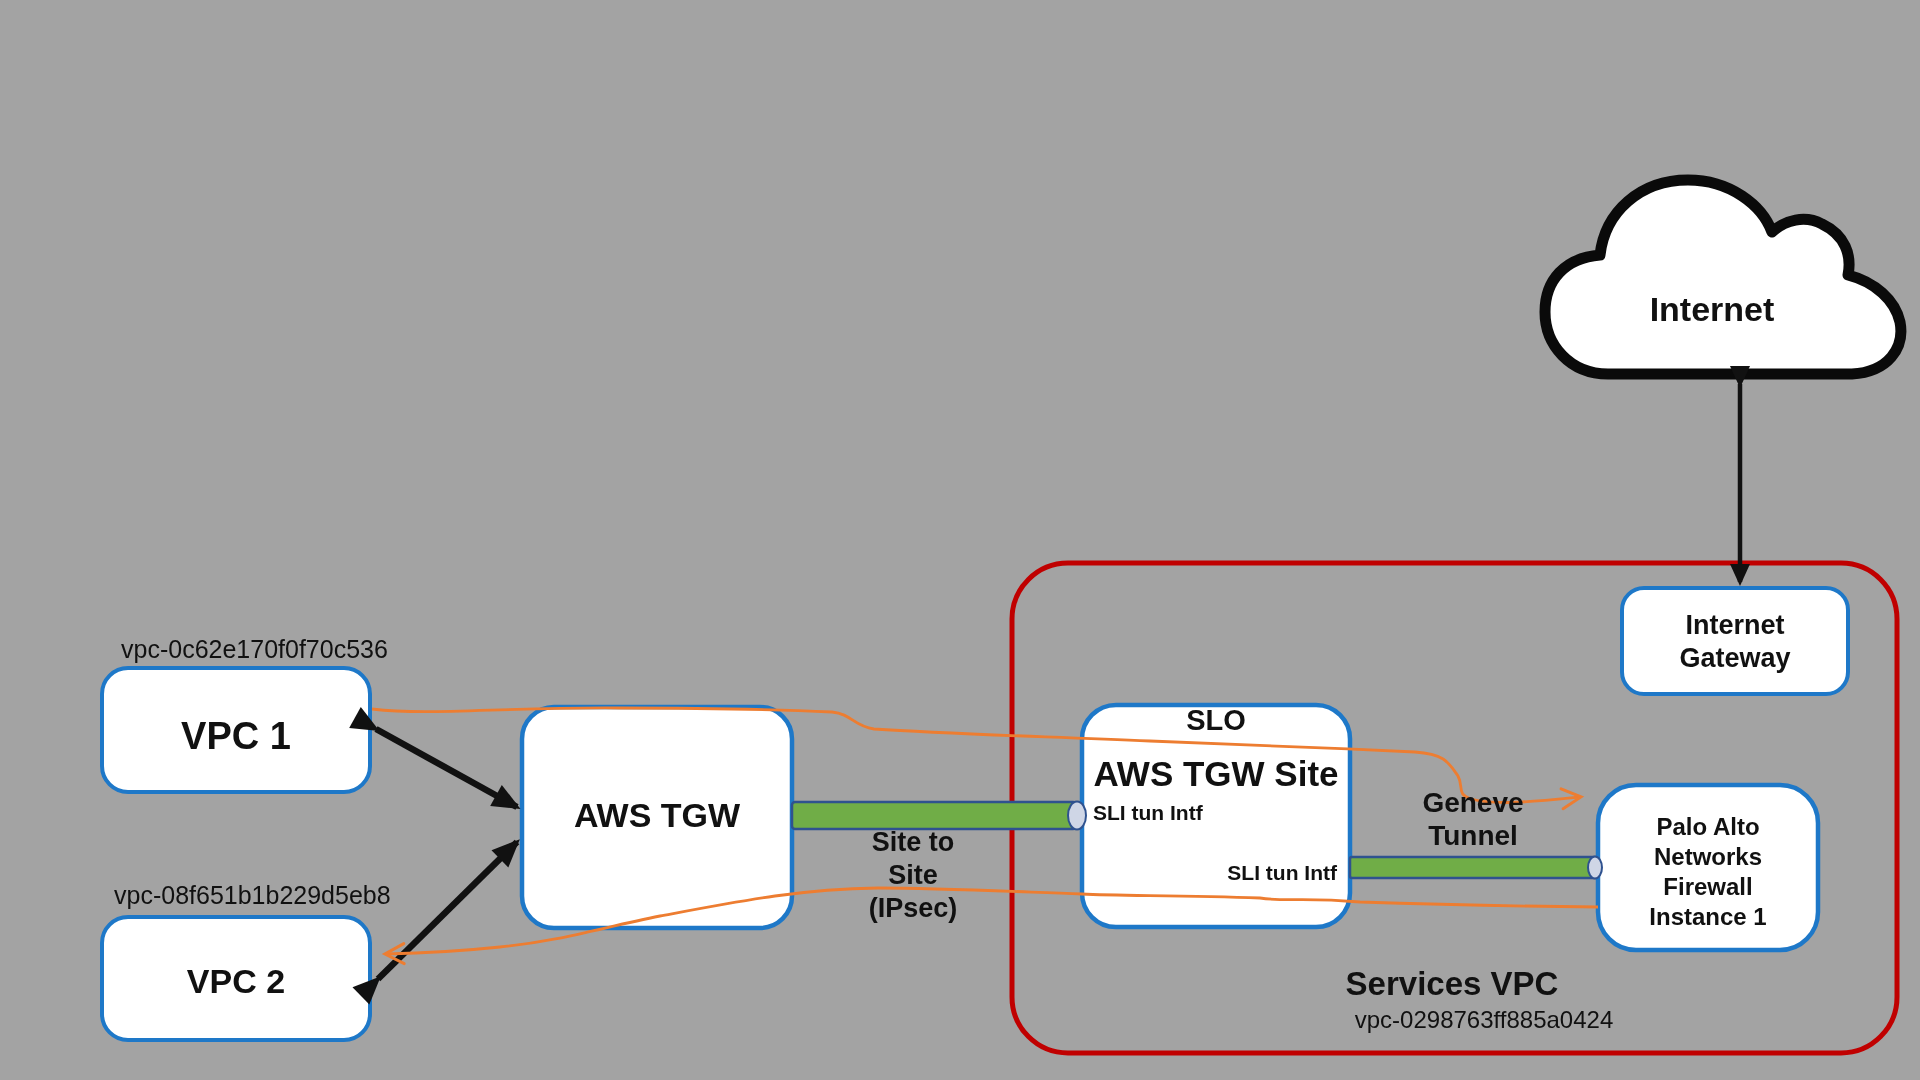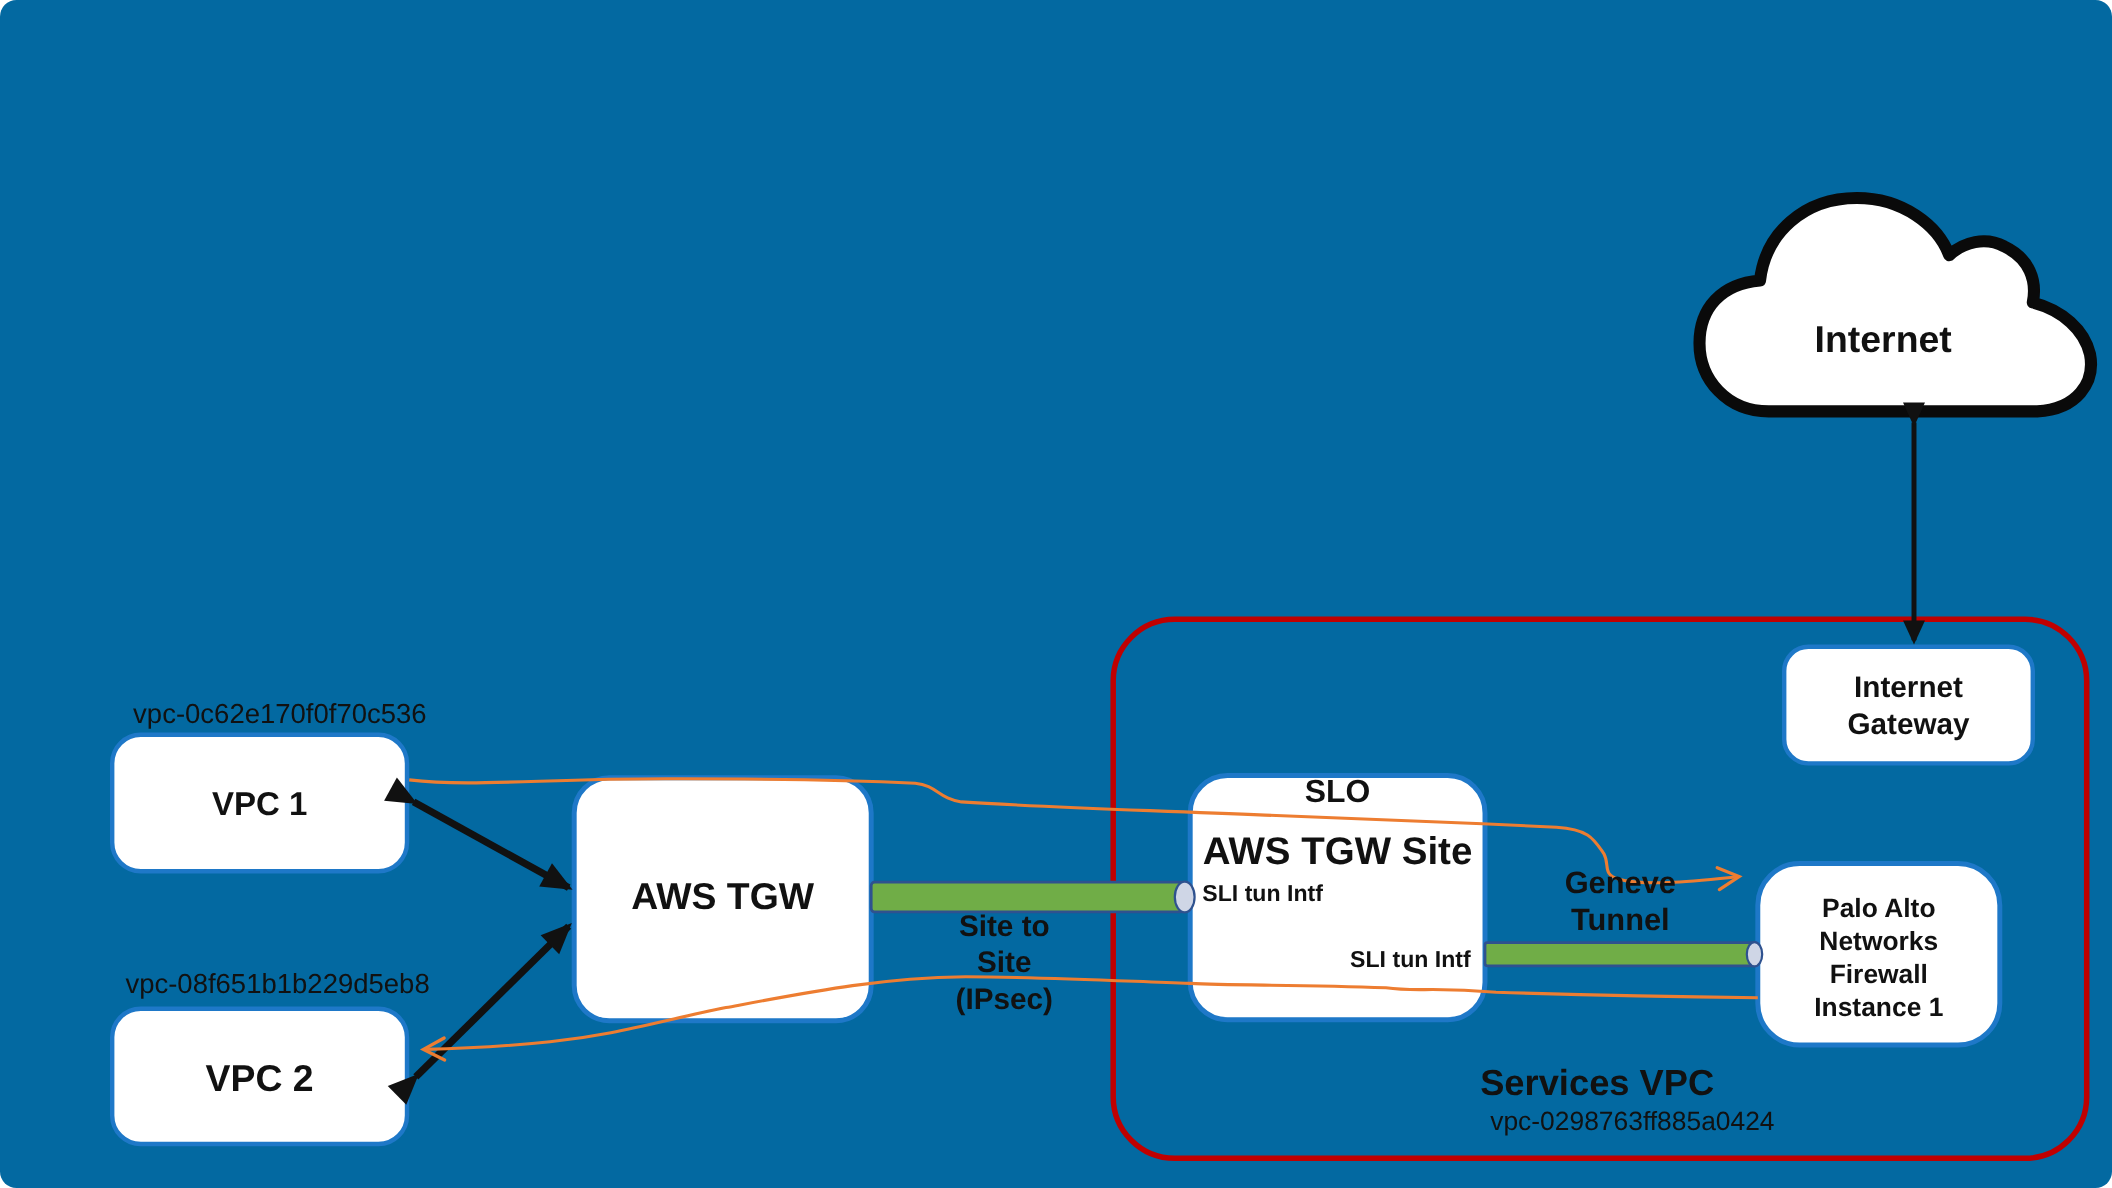--- a/index.html
+++ b/index.html
@@ -1,36 +1,36 @@
 <!DOCTYPE html>
 <html><head>
 <meta charset="utf-8">
 <style>
   html,body{margin:0;padding:0;background:#ffffff;}
   .stage{
-    position:relative;width:1920px;height:1080px;background:#0369a1;overflow:hidden;
-    font-family:"Liberation Sans",sans-serif;color:#111;border-radius:15px;
+    position:relative;width:1920px;height:1080px;background:#a3a3a3;overflow:hidden;
+    font-family:"Liberation Sans",sans-serif;color:#111;
   }
   .stage svg{position:absolute;left:0;top:0;}
   .lbl{position:absolute;color:#111;font-weight:bold;text-align:center;line-height:1.2;white-space:normal;}
   .lbl.reg{font-weight:normal;}
 
   .lbl-internet      {left:1612px;top:289px;width:200px;font-size:34px;}
   .lbl-igw           {left:1645px;top:609px;width:180px;font-size:27px;line-height:33px;}
   .lbl-slo           {left:1156px;top:665px;width:120px;font-size:29px;margin-top:38px;}
   .lbl-tgwsite       {left:1082px;top:753px;width:268px;font-size:35px;}
   .lbl-sli-top       {left:1093px;top:800px;width:170px;font-size:21px;text-align:left;}
   .lbl-sli-bottom    {left:1167px;top:860px;width:170px;font-size:21px;text-align:right;}
   .lbl-geneve        {left:1398px;top:786px;width:150px;font-size:28px;line-height:33px;}
   .lbl-sts           {left:857px; top:826px;width:112px;font-size:27px;line-height:33px;}
   .lbl-awstgw        {left:522px; top:795px;width:270px;font-size:34px;}
   .lbl-palo          {left:1638px;top:812px;width:140px;font-size:24px;line-height:30px;}
   .lbl-services      {left:1302px;top:964px;width:300px;font-size:33px;}
   .lbl-services-id   {left:1334px;top:1006px;width:300px;font-size:24px;}
-  .lbl-vpc1          {left:102px; top:714px;width:268px;font-size:30px;}
+  .lbl-vpc1          {left:102px; top:714px;width:268px;font-size:38px;}
   .lbl-vpc1-id       {left:121px; top:634px;width:300px;font-size:25px;text-align:left;}
   .lbl-vpc2          {left:102px; top:961px;width:268px;font-size:34px;}
   .lbl-vpc2-id       {left:114px; top:880px;width:300px;font-size:25px;text-align:left;}
 </style>
 </head>
 <body>
 
 <div class="stage">
 
   <svg width="1920" height="1080" viewBox="0 0 1920 1080">

